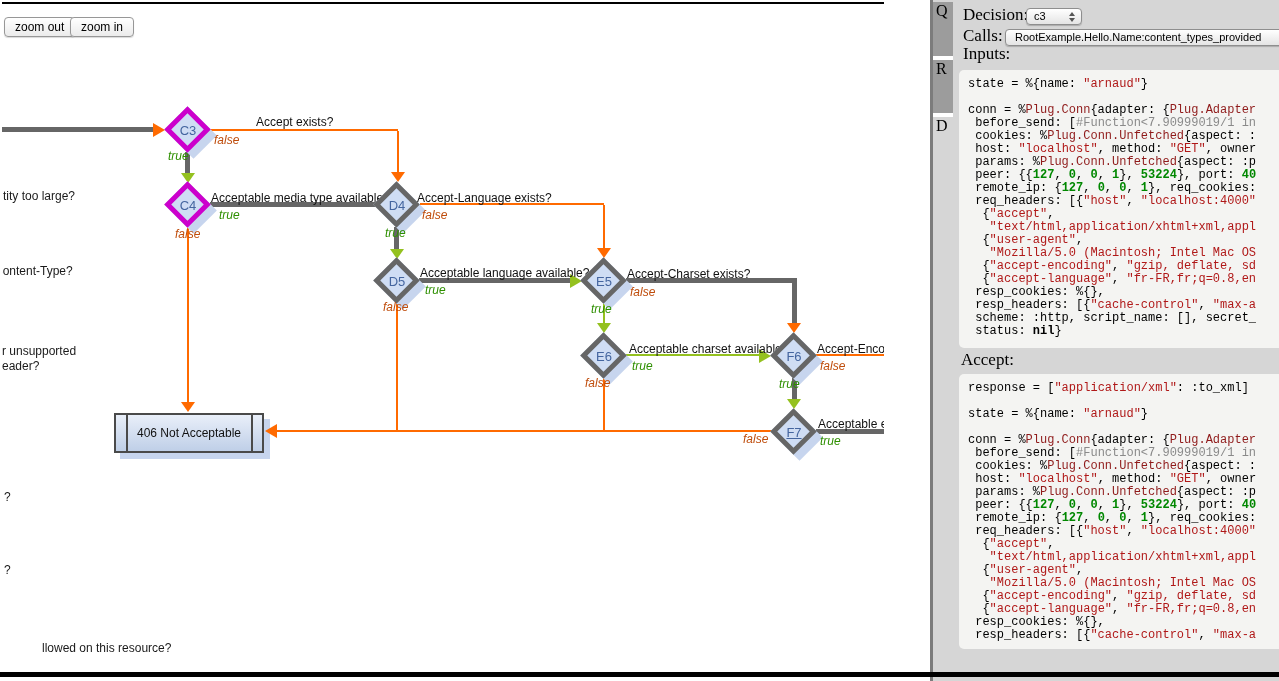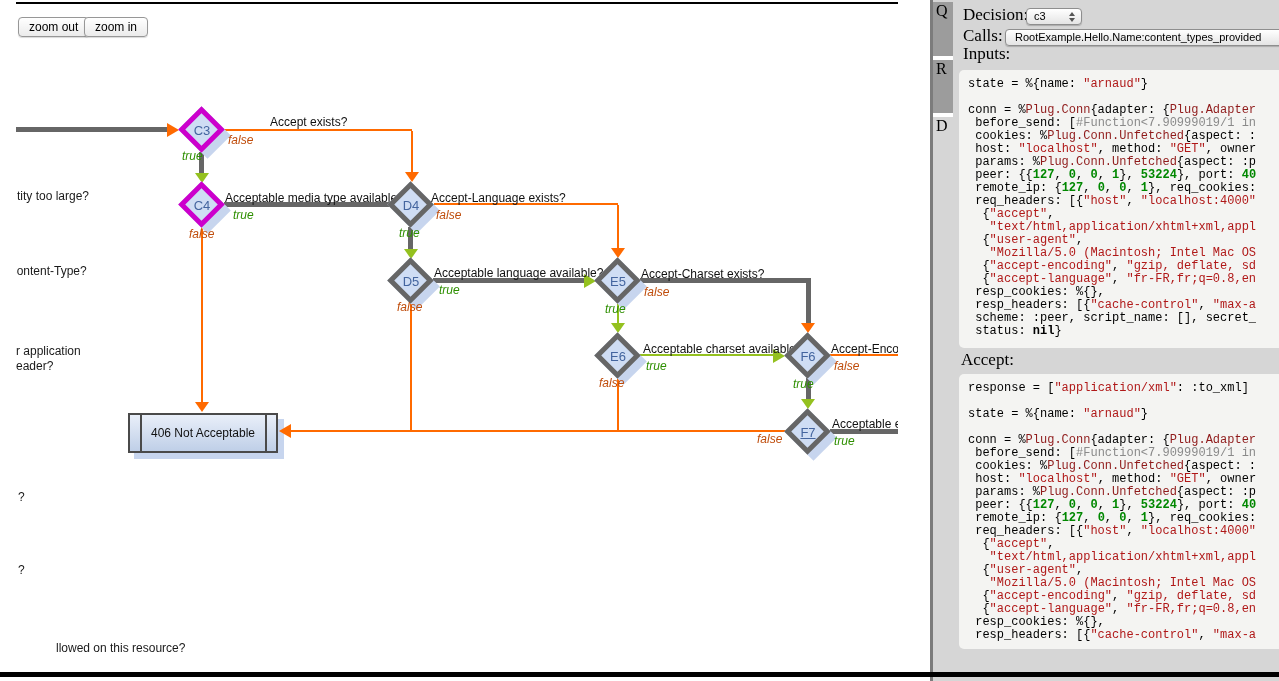--- a/index.html
+++ b/index.html
@@ -1,19 +1,19 @@
 <!DOCTYPE html>
 <html><head>
 <meta charset="utf-8">
 <style>
   html,body{margin:0;padding:0;background:#fff;}
   #app{position:relative;width:1279px;height:681px;overflow:hidden;background:#fff;
        font-family:"Liberation Sans",sans-serif;}
   
-  #diagram{position:absolute;left:16px;top:0;width:882px;height:681px;overflow:hidden;background:#fff;}
+  #diagram{position:absolute;left:2px;top:0;width:882px;height:681px;overflow:hidden;background:#fff;}
   #topline{position:absolute;left:0;top:2px;width:930px;height:2px;background:#000;}
   #bottombar{position:absolute;left:0;top:672px;width:1279px;height:5px;background:#000;}
   .zbtn{position:absolute;top:17px;height:20px;border:1px solid #979797;border-radius:4px;
         background:linear-gradient(#ffffff,#ebebeb);font:12px "Liberation Sans",sans-serif;
         color:#000;padding:0 10px;box-shadow:0 1px 1px rgba(0,0,0,.15);}
   .seg{position:absolute;}
   .thick{background:#666666;}
   .oline{background:#ff6a00;}
   .gline{background:#94c11f;}
   .arr{position:absolute;width:0;height:0;}
@@ -151,21 +151,21 @@
       <div class="tf tf-false" style="left: 818px; top: 359px;">false</div>
       <div class="tf tf-true" style="left: 777px; top: 377px;">true</div>
       <div class="dshadow" style="left: 781px; top: 421px;"></div>
       <div class="diam b-gray" style="left: 775px; top: 415px;"></div>
       <div class="nlabel" style="left: 769px; top: 425px; text-decoration: underline;">F7</div>
       <div class="q" style="left: 816px; top: 417px;">Acceptable encoding available?</div>
       <div class="tf tf-true" style="left: 818px; top: 434px;">true</div>
       <div class="tf tf-false" style="left: 741px; top: 432px;">false</div>
       <div class="frag" style="left: 1px; top: 189px;">tity too large?</div>
       <div class="frag" style="left: -8px; top: 264px;">Content-Type?</div>
-      <div class="frag" style="left: 0px; top: 344px;">r application</div>
+      <div class="frag" style="left: 0px; top: 344px;">r unsupported</div>
       <div class="frag" style="left: 0px; top: 359px;">eader?</div>
       <div class="frag" style="left: 2px; top: 490px;">?</div>
       <div class="frag" style="left: 2px; top: 563px;">?</div>
       <div class="frag" style="left: 0px; top: 641px; padding-left: 40px;">llowed on this resource?</div>
     </div>
 
   <div id="divider"></div>
 
   <div id="panel">
     <div class="tab tab-inactive" style="top:2px;height:54px;">Q</div>
@@ -198,21 +198,21 @@
         <div class="cl"><span class="tk-p"> remote_ip: {</span><span class="tk-n">127</span><span class="tk-p">, </span><span class="tk-n">0</span><span class="tk-p">, </span><span class="tk-n">0</span><span class="tk-p">, </span><span class="tk-n">1</span><span class="tk-p">}, req_cookies:</span></div>
         <div class="cl"><span class="tk-p"> req_headers: [{</span><span class="tk-s">"host"</span><span class="tk-p">, </span><span class="tk-s">"localhost:4000"</span></div>
         <div class="cl"><span class="tk-p">  {</span><span class="tk-s">"accept"</span><span class="tk-p">,</span></div>
         <div class="cl"><span class="tk-p">   </span><span class="tk-s">"text/html,application/xhtml+xml,appl</span></div>
         <div class="cl"><span class="tk-p">  {</span><span class="tk-s">"user-agent"</span><span class="tk-p">,</span></div>
         <div class="cl"><span class="tk-p">   </span><span class="tk-s">"Mozilla/5.0 (Macintosh; Intel Mac OS</span></div>
         <div class="cl"><span class="tk-p">  {</span><span class="tk-s">"accept-encoding"</span><span class="tk-p">, </span><span class="tk-s">"gzip, deflate, sd</span></div>
         <div class="cl"><span class="tk-p">  {</span><span class="tk-s">"accept-language"</span><span class="tk-p">, </span><span class="tk-s">"fr-FR,fr;q=0.8,en</span></div>
         <div class="cl"><span class="tk-p"> resp_cookies: %{},</span></div>
         <div class="cl"><span class="tk-p"> resp_headers: [{</span><span class="tk-s">"cache-control"</span><span class="tk-p">, </span><span class="tk-s">"max-a</span></div>
-        <div class="cl"><span class="tk-p"> scheme: :peer, script_name: [], secret_</span></div>
+        <div class="cl"><span class="tk-p"> scheme: :http, script_name: [], secret_</span></div>
         <div class="cl"><span class="tk-p"> status: </span><span class="tk-b">nil</span><span class="tk-p">}</span></div>
       </div>
 
     <div class="plabel" style="left:28px;top:350px;">Accept:</div>
     <div class="codebox" style="top:374px;height:275px;" id="output-box">
         <div class="cl"><span class="tk-p">response = [</span><span class="tk-s">"application/xml"</span><span class="tk-p">: :to_xml]</span></div>
         <div class="cl">&nbsp;</div>
         <div class="cl"><span class="tk-p">state = %{name: </span><span class="tk-s">"arnaud"</span><span class="tk-p">}</span></div>
         <div class="cl">&nbsp;</div>
         <div class="cl"><span class="tk-p">conn = %</span><span class="tk-m">Plug.Conn</span><span class="tk-p">{adapter: {</span><span class="tk-m">Plug.Adapter</span></div>

